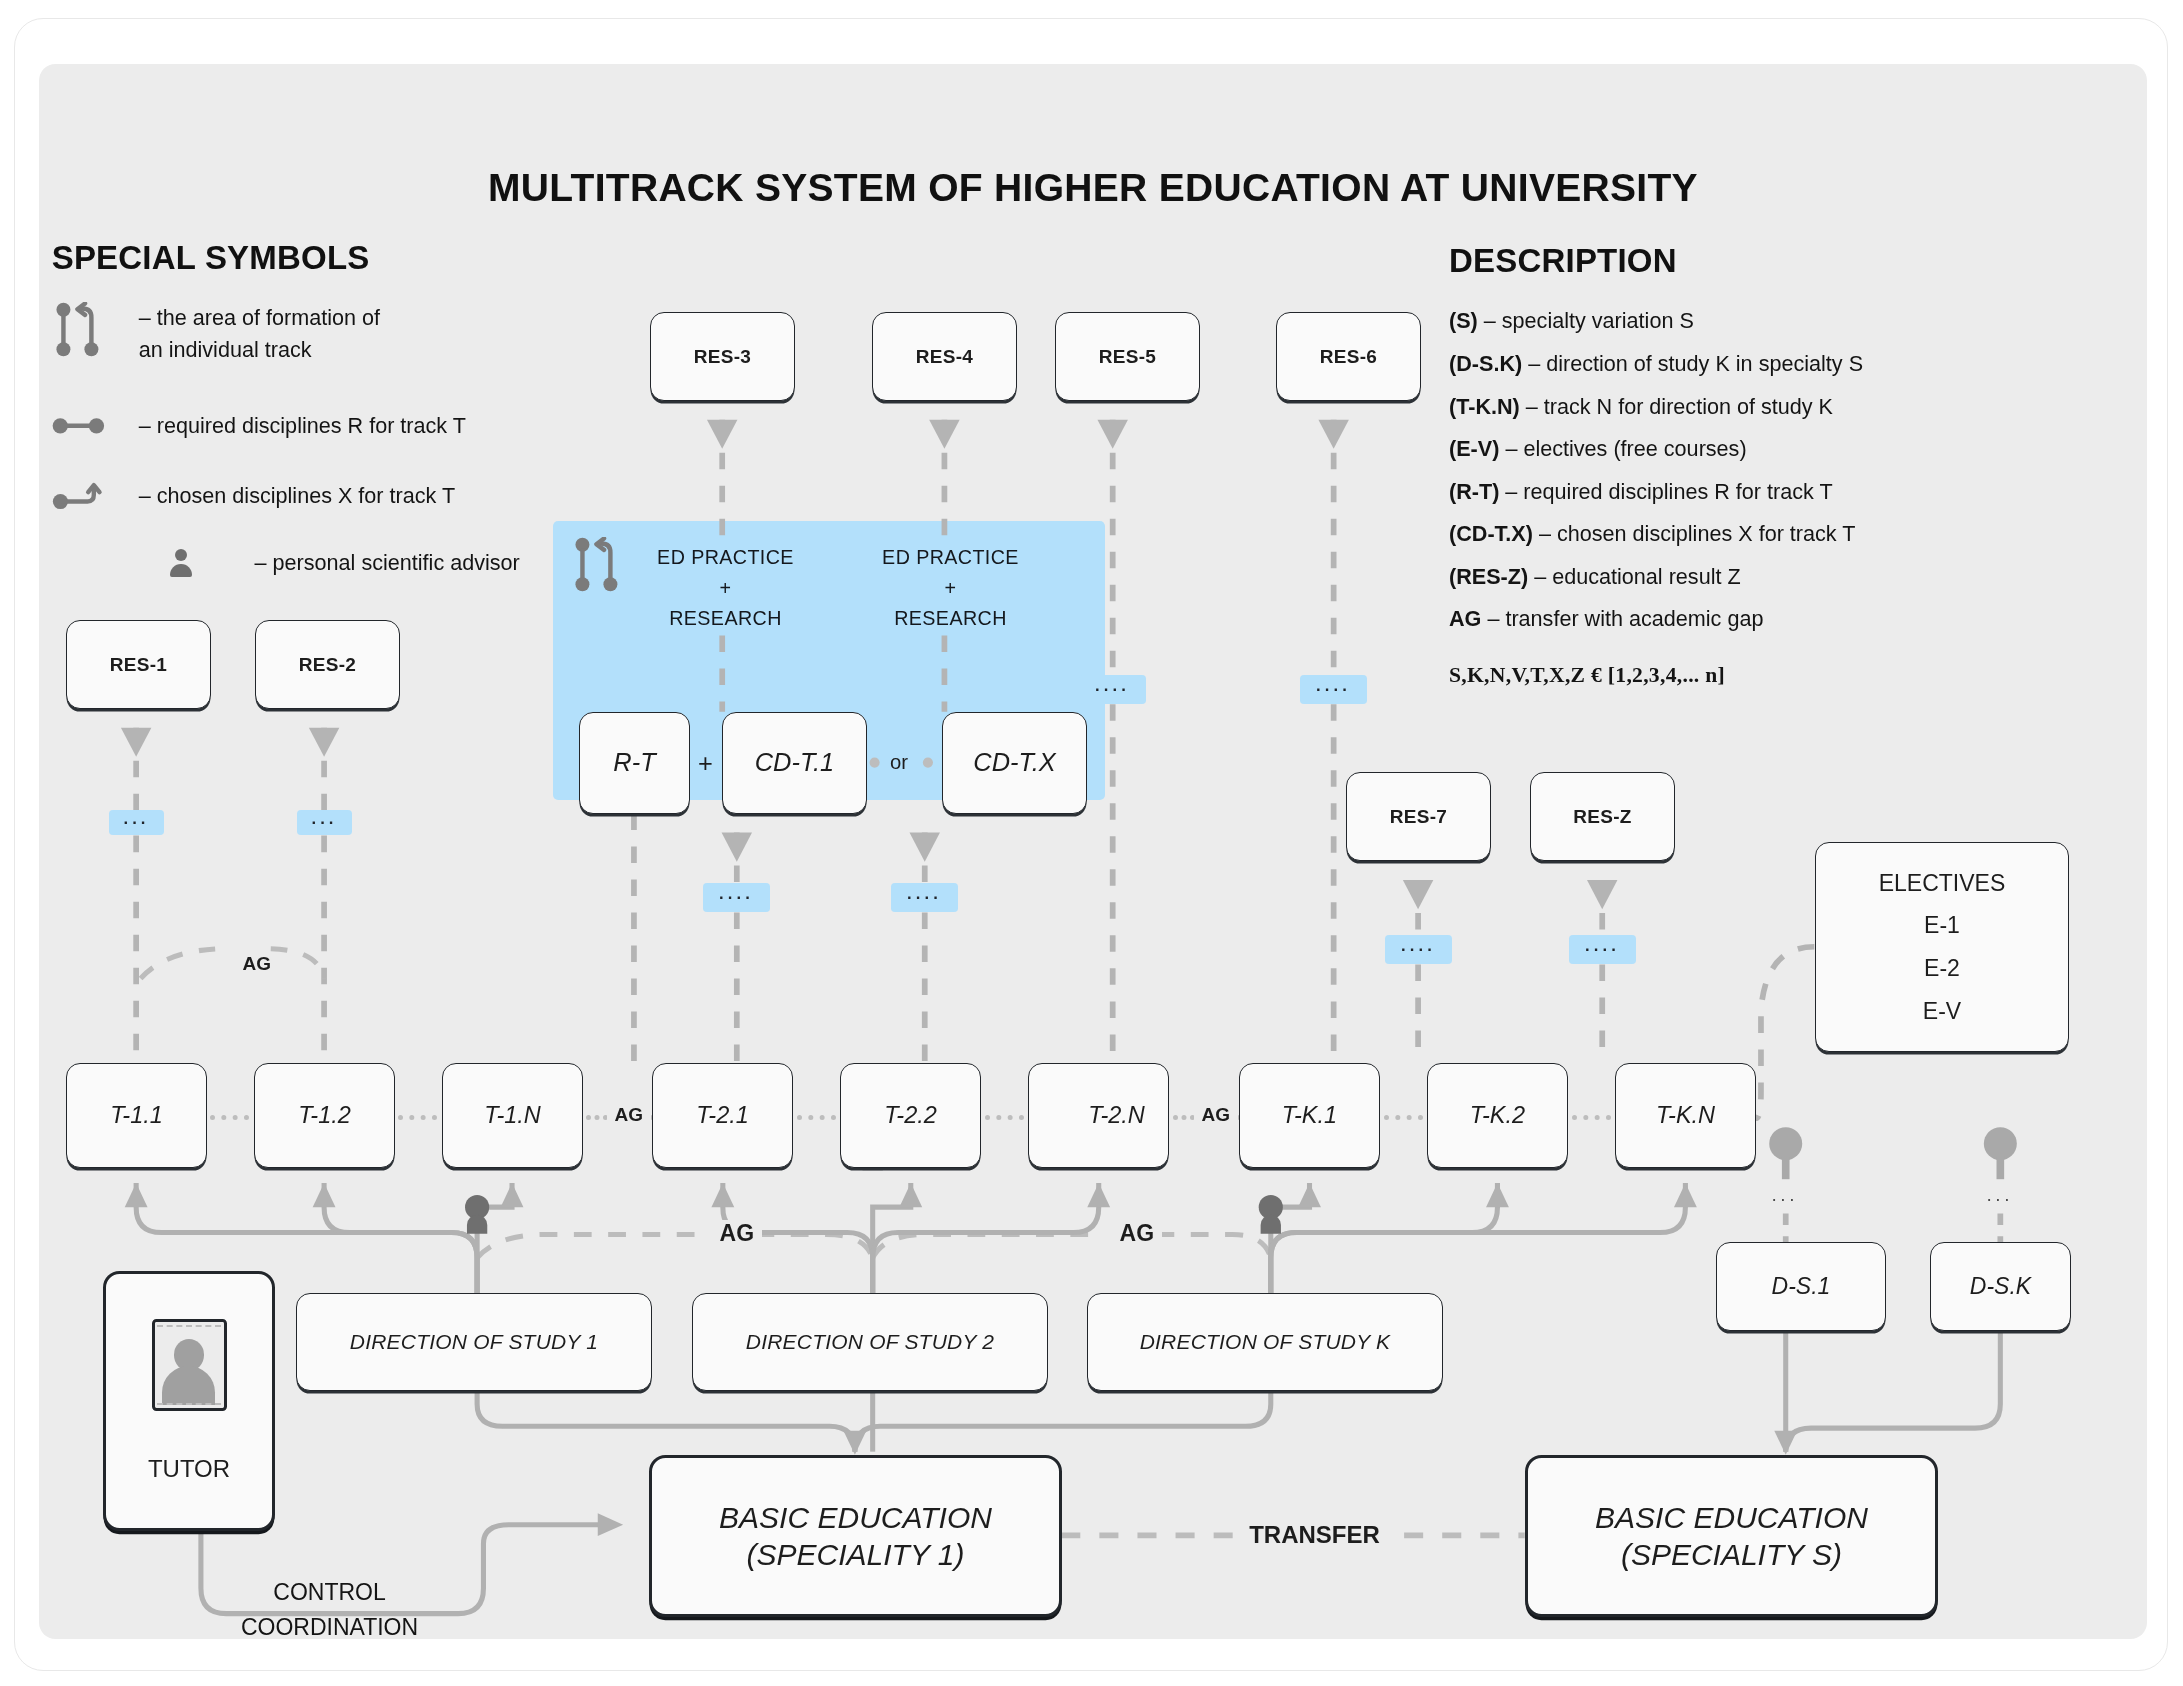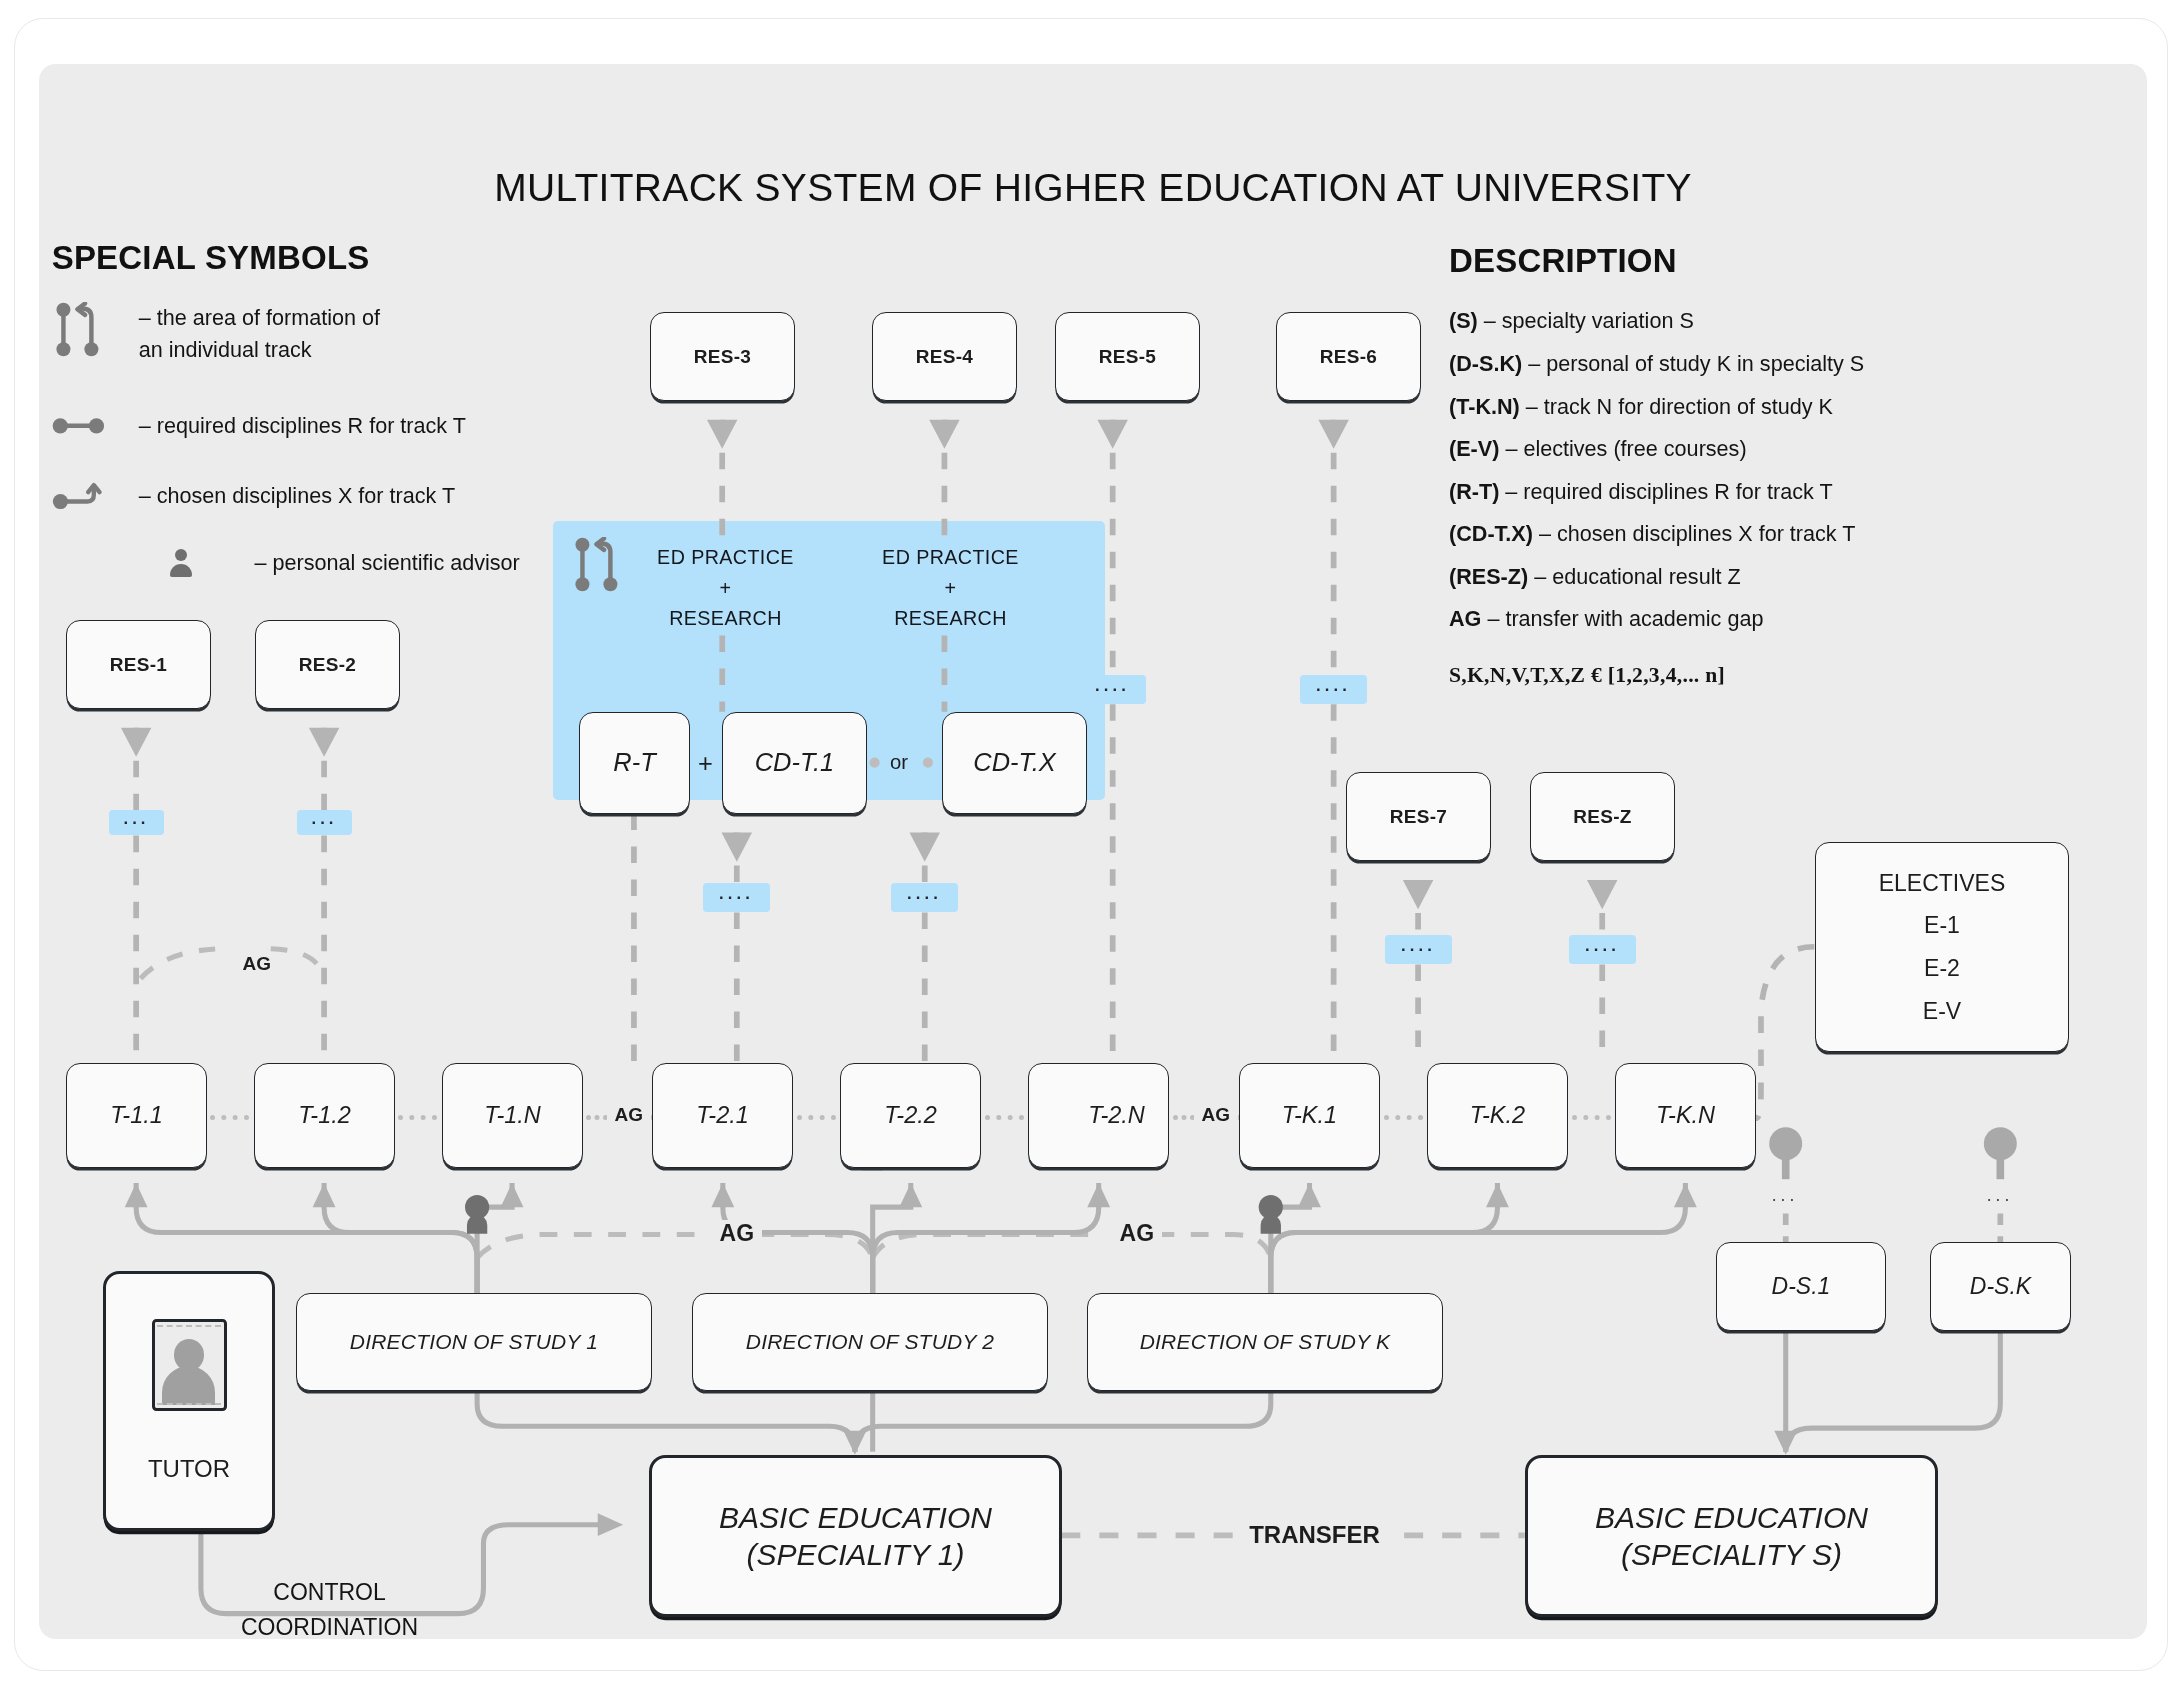--- a/index.html
+++ b/index.html
@@ -56,21 +56,21 @@
     position:absolute;background:#b3e0fb;border-radius:5.1px;z-index:1;
   }
   .edp{
     position:absolute;text-align:center;font-size:19.7px;line-height:1.55;
     color:#14181d;letter-spacing:0.4px;z-index:4;font-weight:400;
   }
 
   
   #title{
     position:absolute;left:0;width:2108px;top:102px;text-align:center;
-    font-size:39px;font-weight:400;letter-spacing:0.3px;color:#111;
+    font-size:39px;font-weight:700;letter-spacing:0.3px;color:#111;
   }
   .sechead{position:absolute;font-size:33px;font-weight:700;color:#111;letter-spacing:0.2px;}
   .legrow{position:absolute;display:flex;align-items:flex-start;font-size:21.6px;color:#141414;}
   .legrow .sym{width:70px;flex:0 0 70px;display:flex;align-items:center;justify-content:flex-start;}
   .legrow .txt{line-height:1.5;margin-left:17px;}
   .descline{position:absolute;font-size:21.6px;color:#141414;white-space:nowrap;}
   .descline b{font-weight:700;}
 
   
   .person{display:inline-block;position:relative;width:27px;height:29px;}
@@ -145,21 +145,21 @@
       </span>
       <span class="txt">– personal scientific advisor</span>
     </div>
 
     <div class="sechead" style="left:1410px;top:178px;">DESCRIPTION</div>
 
     <div class="descline" style="left:1410px;top:244px;">
       <b>(S)</b><span> – specialty variation S</span>
     </div>
     <div class="descline" style="left:1410px;top:287px;">
-      <b>(D-S.K)</b><span> – personal of study K in specialty S</span>
+      <b>(D-S.K)</b><span> – direction of study K in specialty S</span>
     </div>
     <div class="descline" style="left:1410px;top:330px;">
       <b>(T-K.N)</b><span> – track N for direction of study K</span>
     </div>
     <div class="descline" style="left:1410px;top:372px;">
       <b>(E-V)</b><span> – electives (free courses)</span>
     </div>
     <div class="descline" style="left:1410px;top:415px;">
       <b>(R-T)</b><span> – required disciplines R for track T</span>
     </div>

